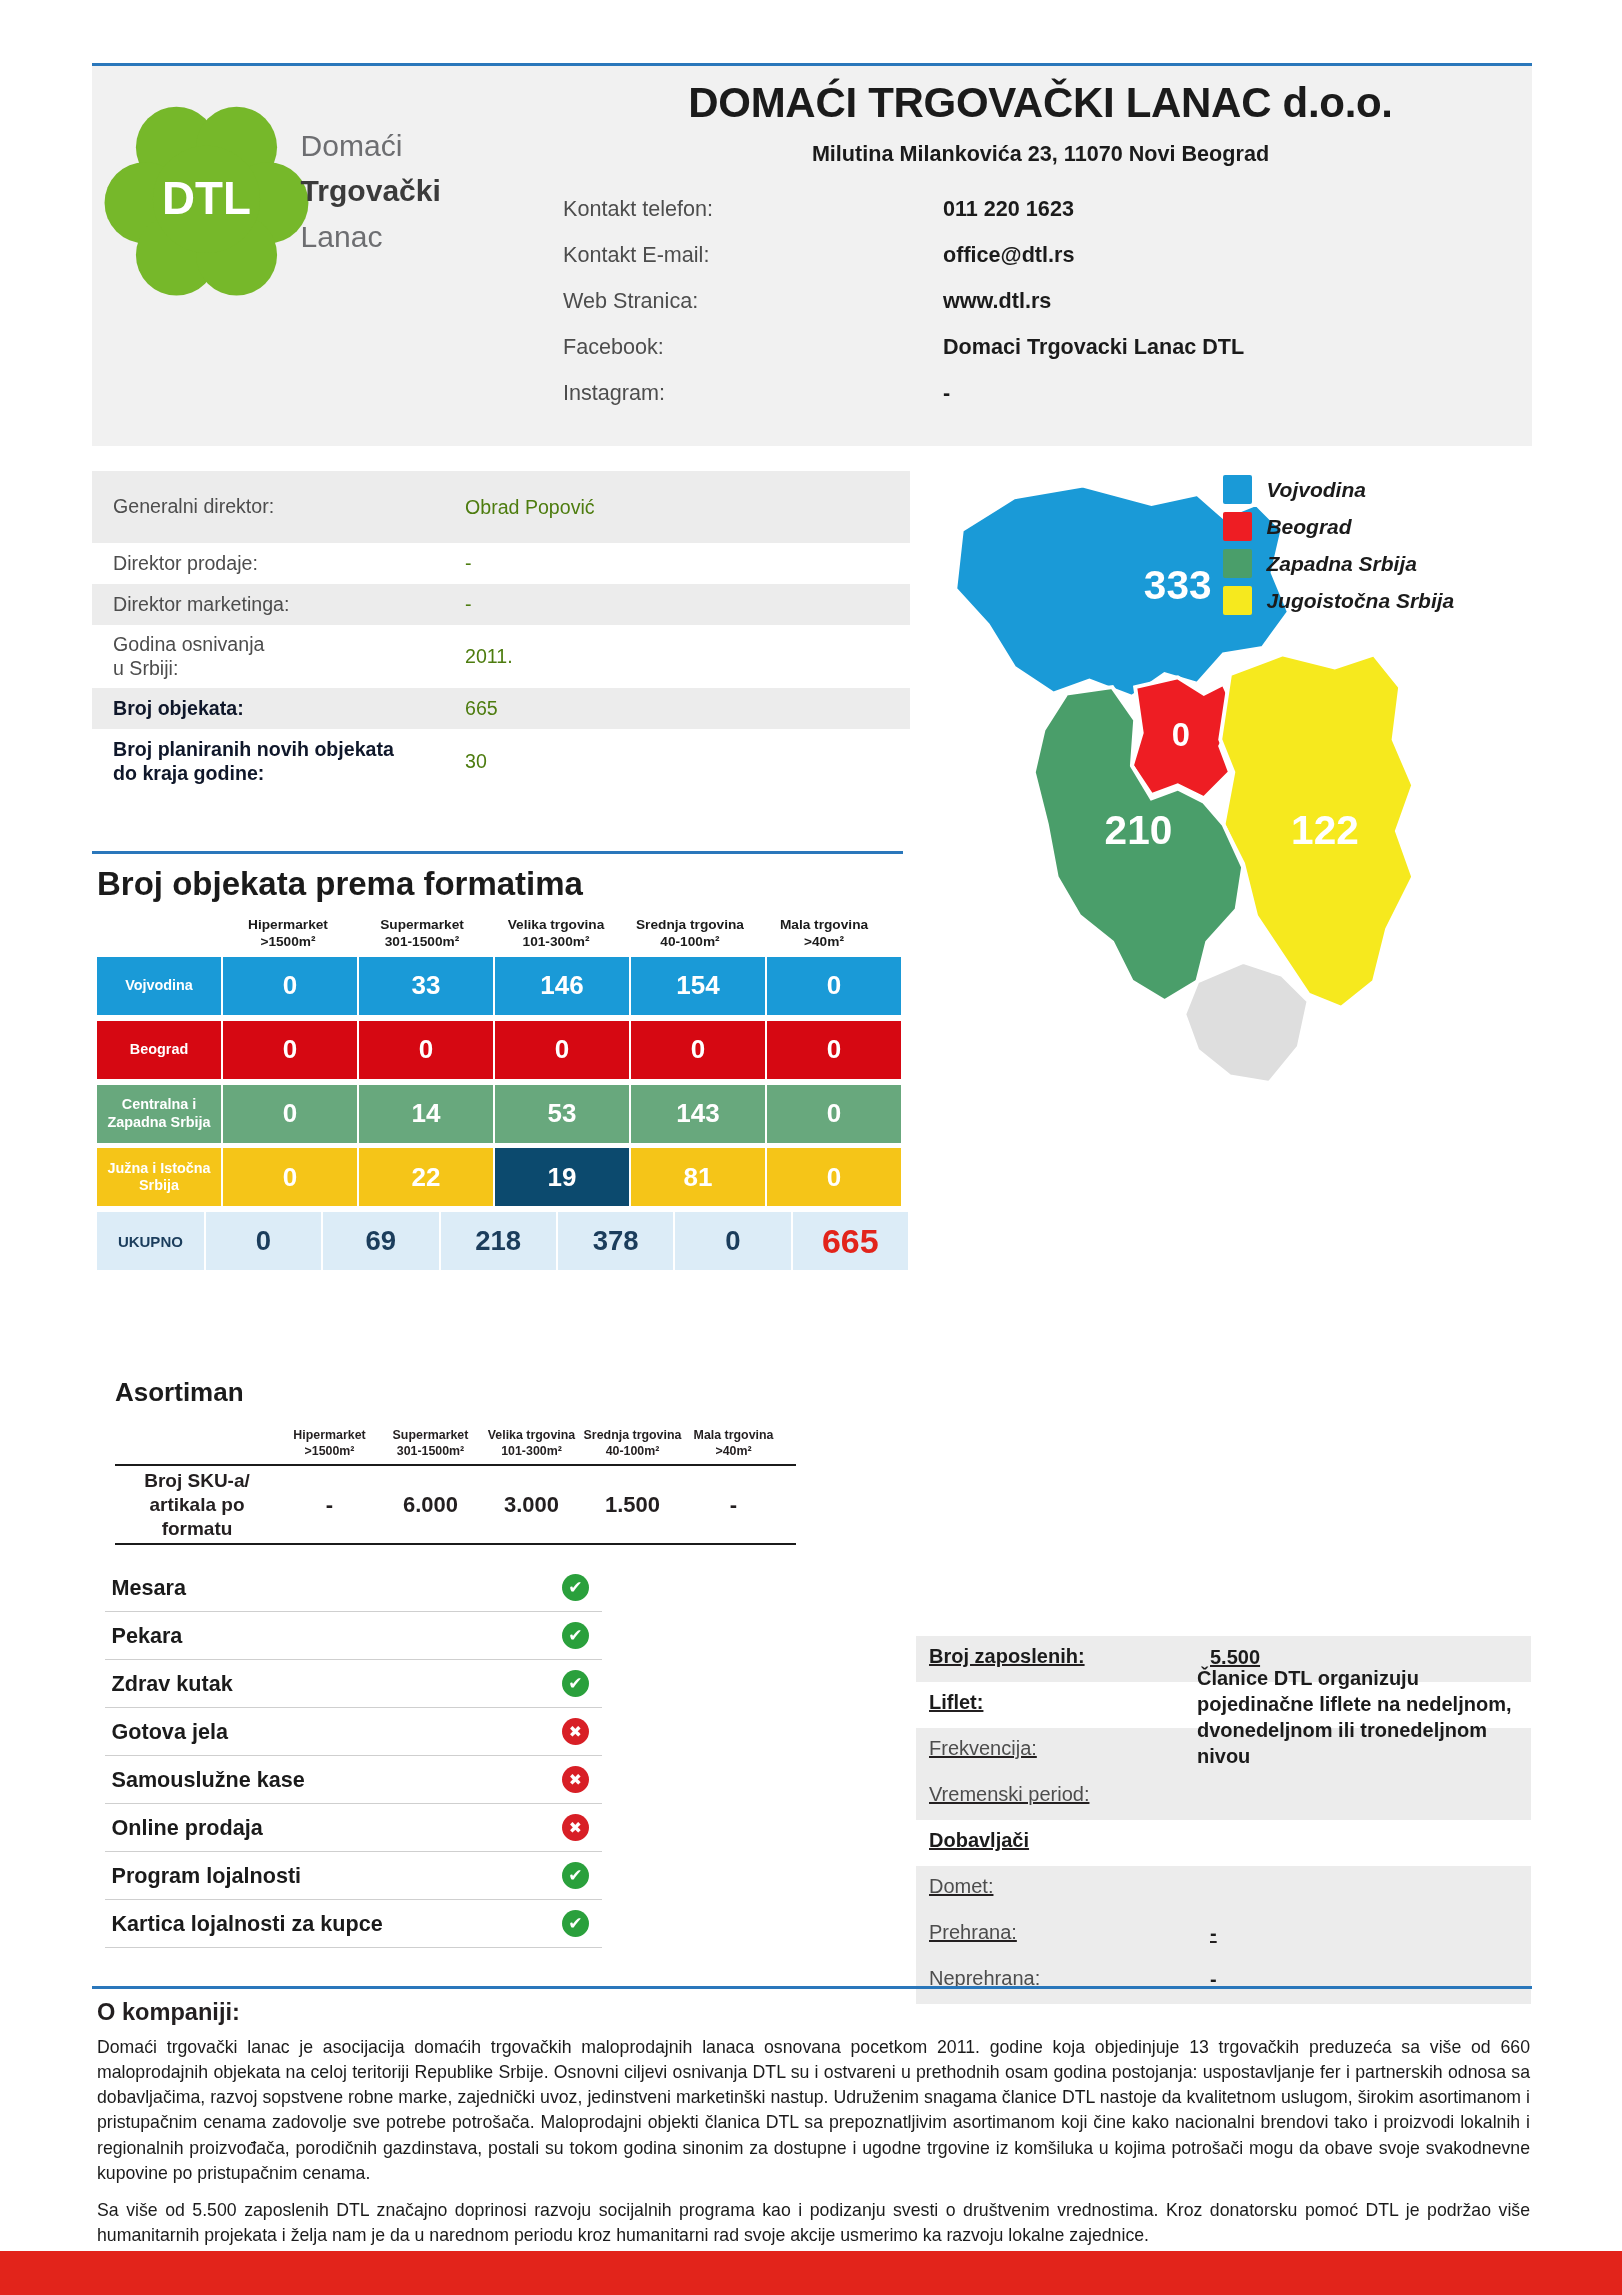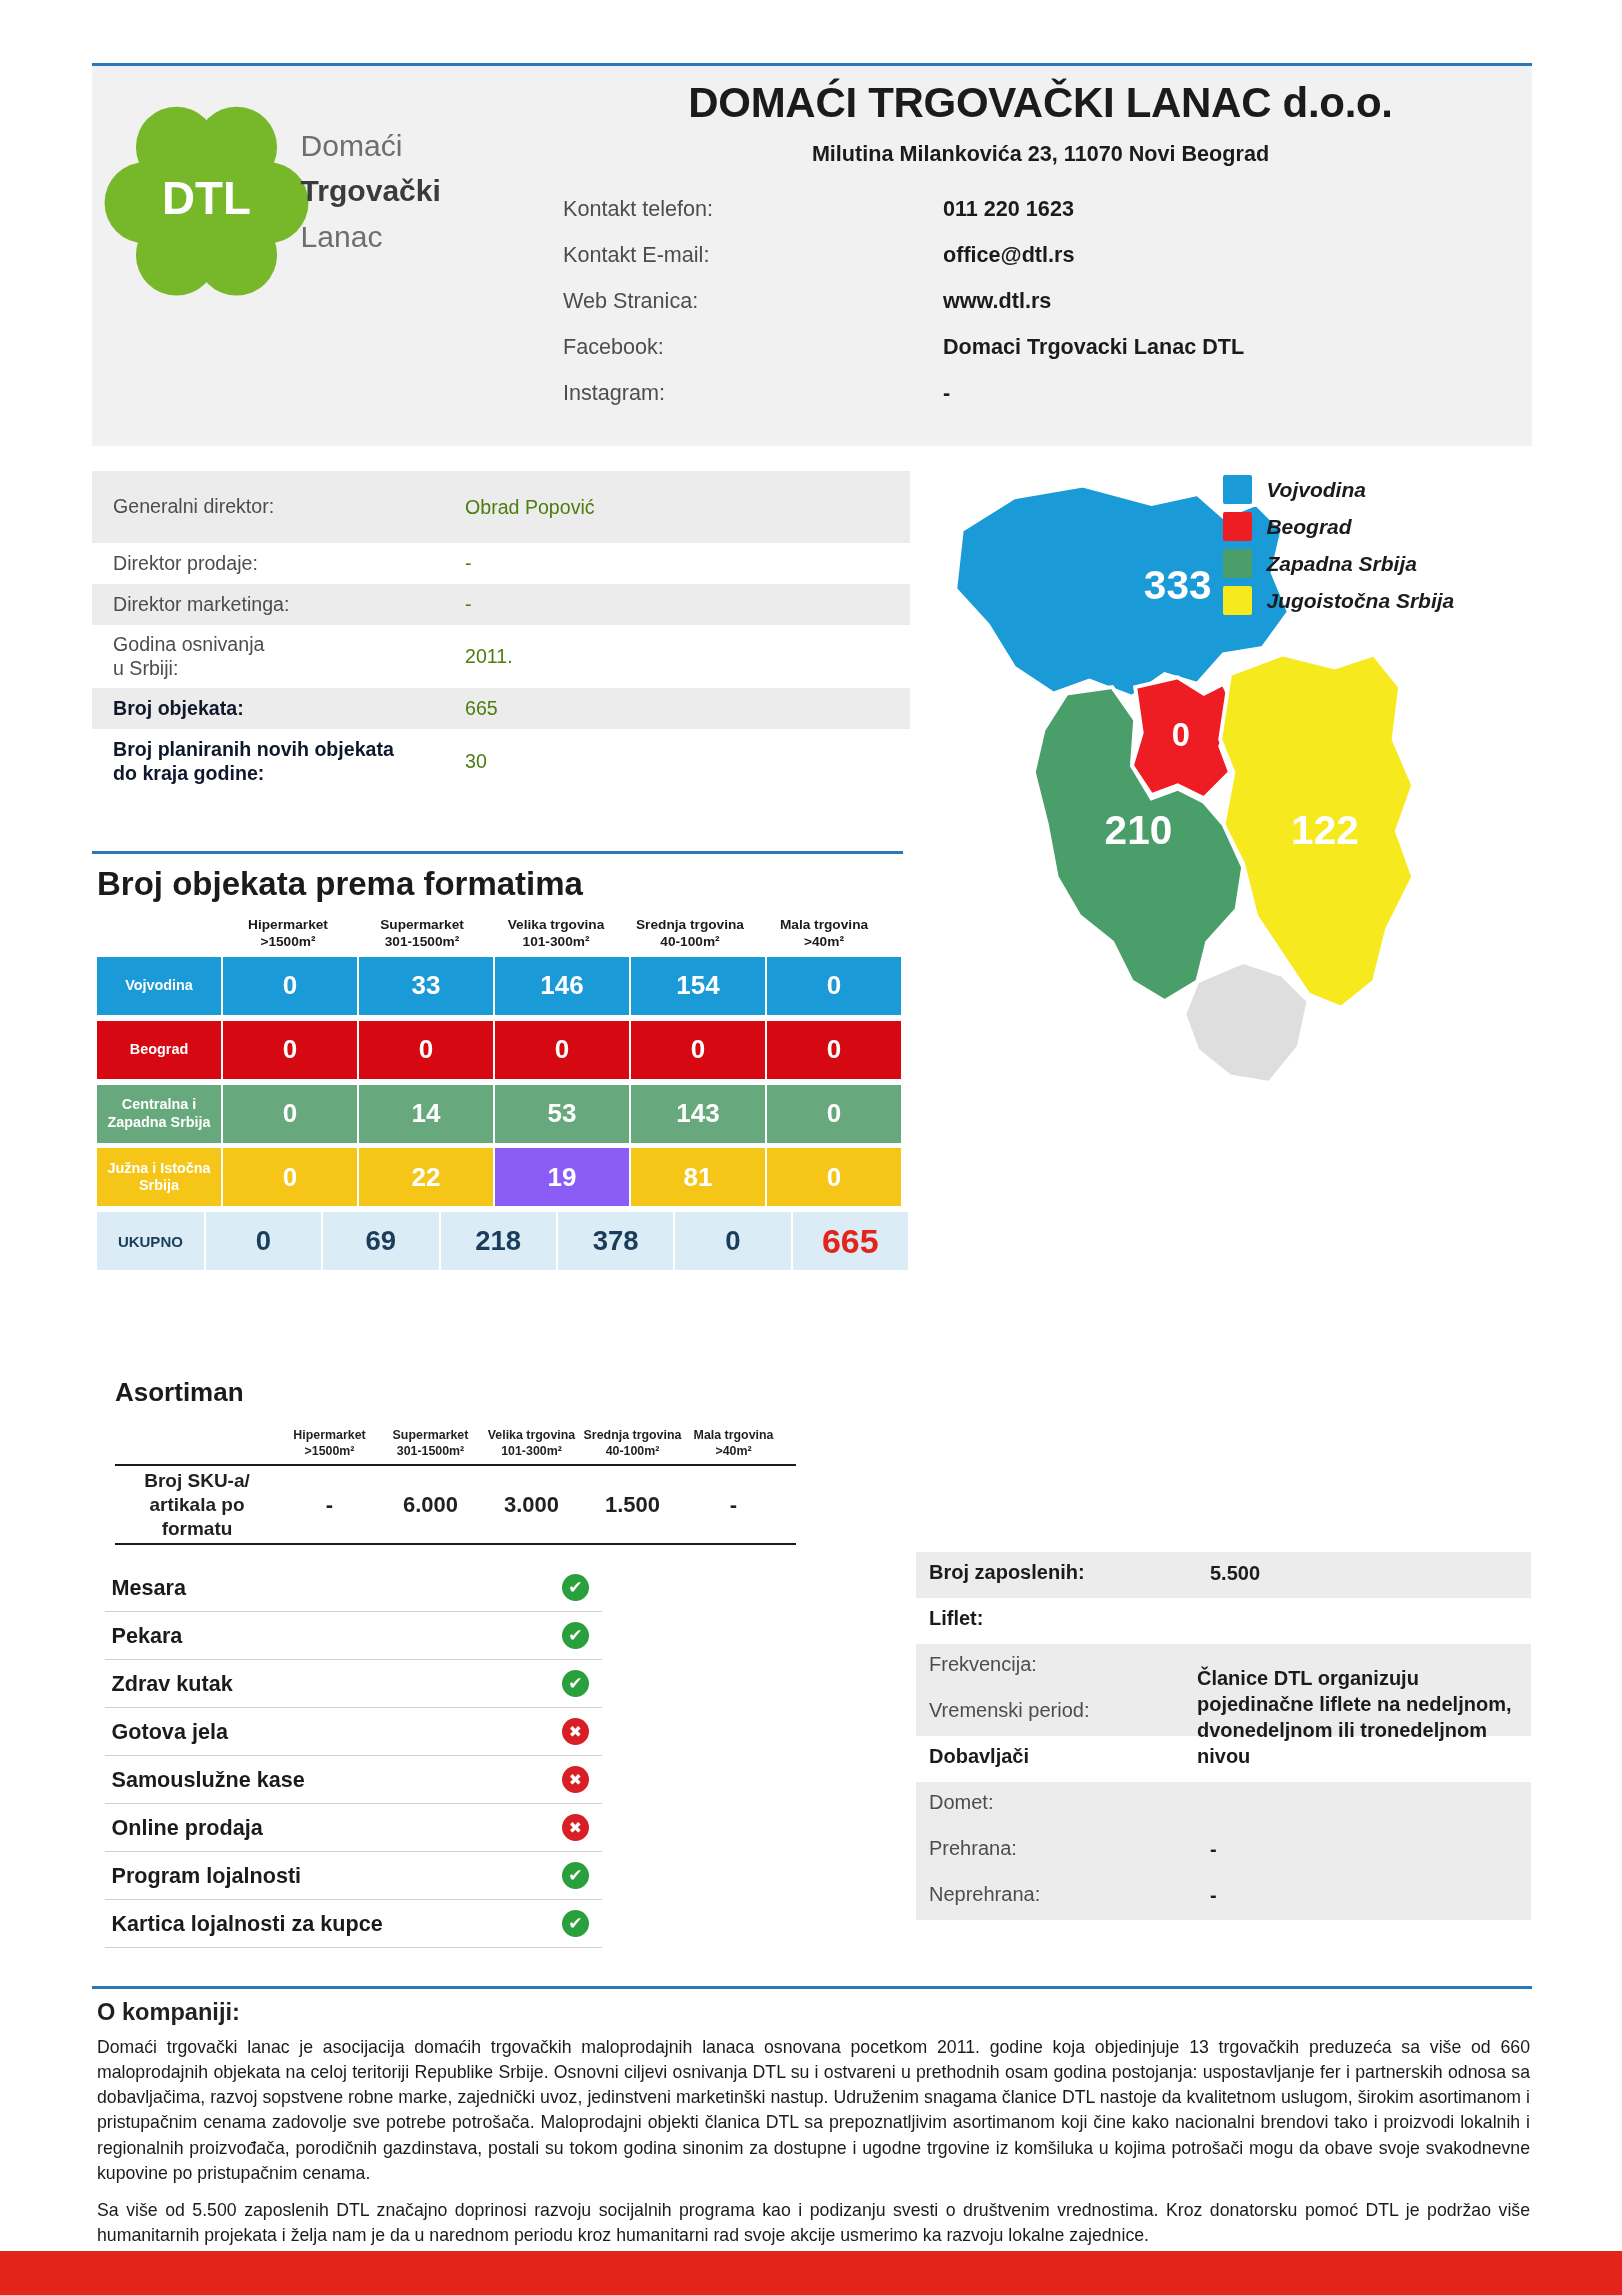--- a/index.html
+++ b/index.html
@@ -86,21 +86,21 @@
 
   .tick, .cross { width:27.5px; height:27.5px; border-radius:50%; display:inline-block; position:relative; }
   .tick { background:#2aa03c; }
   .cross { background:#d81f26; }
   .tick::after { content:"✔"; color:#fff; font-size:17px; position:absolute; left:50%; top:50%;
                  transform:translate(-50%,-52%); }
   .cross::after { content:"✖"; color:#fff; font-size:15.7px; position:absolute; left:50%; top:50%;
                   transform:translate(-50%,-52%); }
 
   
-  .right-panel { position:absolute; left:916px; top:1552px; width:615px; }
+  .right-panel { position:absolute; left:916px; top:1636px; width:615px;text-decoration:underline; }
   .rp-row { display:flex; align-items:flex-start; min-height:46px; padding:9.2px 13px; }
   .rp-row.alt { background:#ececec; }
   .rp-row.plain { background:#ffffff; }
   .rp-label { width:281px; font-size:20px; color:#4d4d4d; }
   .rp-label.bold { font-weight:bold; color:#1b1b1b; }
   .rp-value { font-size:20px; font-weight:bold; color:#1b1b1b; line-height:1.25; }
   .liflet-block { position:absolute; left:1197px; top:1665px; width:327px;
                   font-size:20px; font-weight:bold; line-height:1.3; color:#1b1b1b; }
 
   
@@ -293,21 +293,21 @@
       <div class="fmt-cell" style="background:#68a87d">53</div>
       <div class="fmt-cell" style="background:#68a87d">143</div>
       <div class="fmt-cell" style="background:#68a87d">0</div>
     </div>
 
     <div class="fmt-body-row">
       <div class="fmt-rowlabel" style="background:#f5c518; white-space:pre-line;">Južna i Istočna
 Srbija</div>
       <div class="fmt-cell" style="background:#f5c518">0</div>
       <div class="fmt-cell" style="background:#f5c518">22</div>
-      <div class="fmt-cell" style="background:#8b5cf6">19</div>
+      <div class="fmt-cell" style="background:#0c4a6e">19</div>
       <div class="fmt-cell" style="background:#f5c518">81</div>
       <div class="fmt-cell" style="background:#f5c518">0</div>
     </div>
 
     <div class="fmt-total-row">
       <div class="fmt-total-label">UKUPNO</div>
       <div class="fmt-total-cell">0</div>
       <div class="fmt-total-cell">69</div>
       <div class="fmt-total-cell">218</div>
       <div class="fmt-total-cell">378</div>

